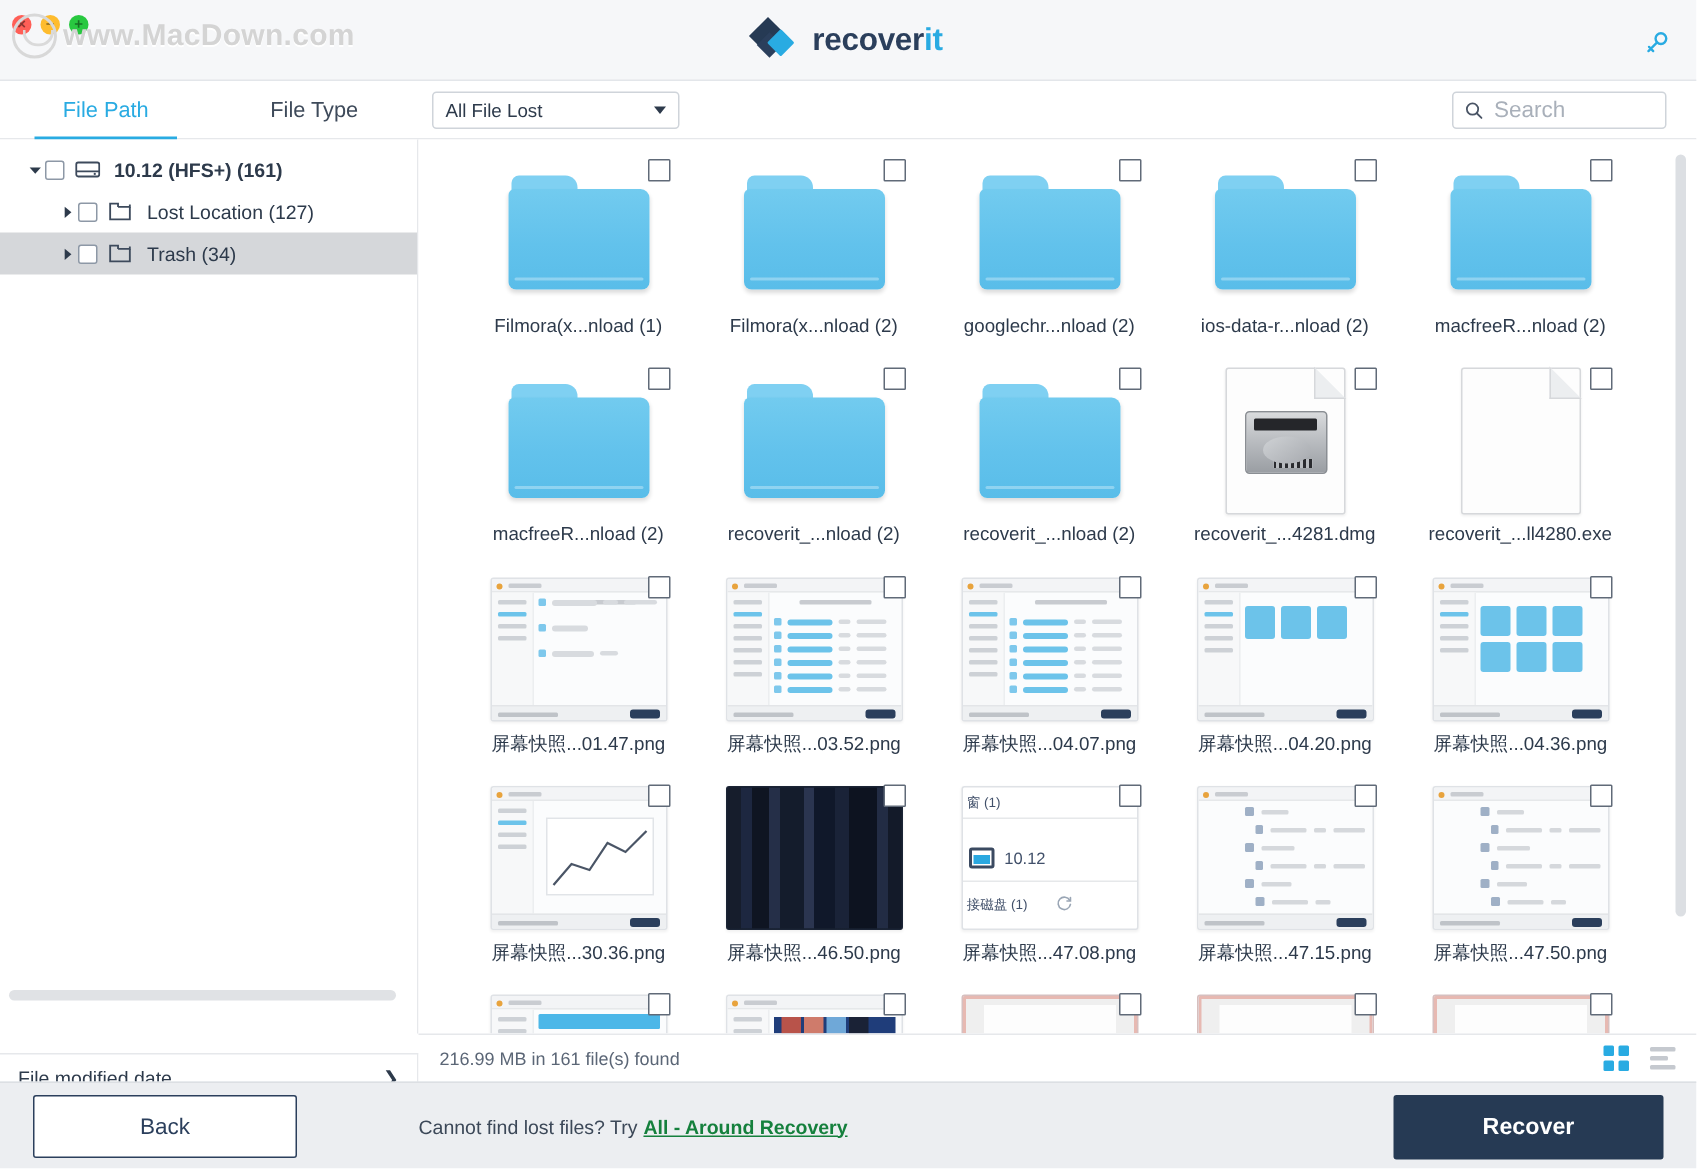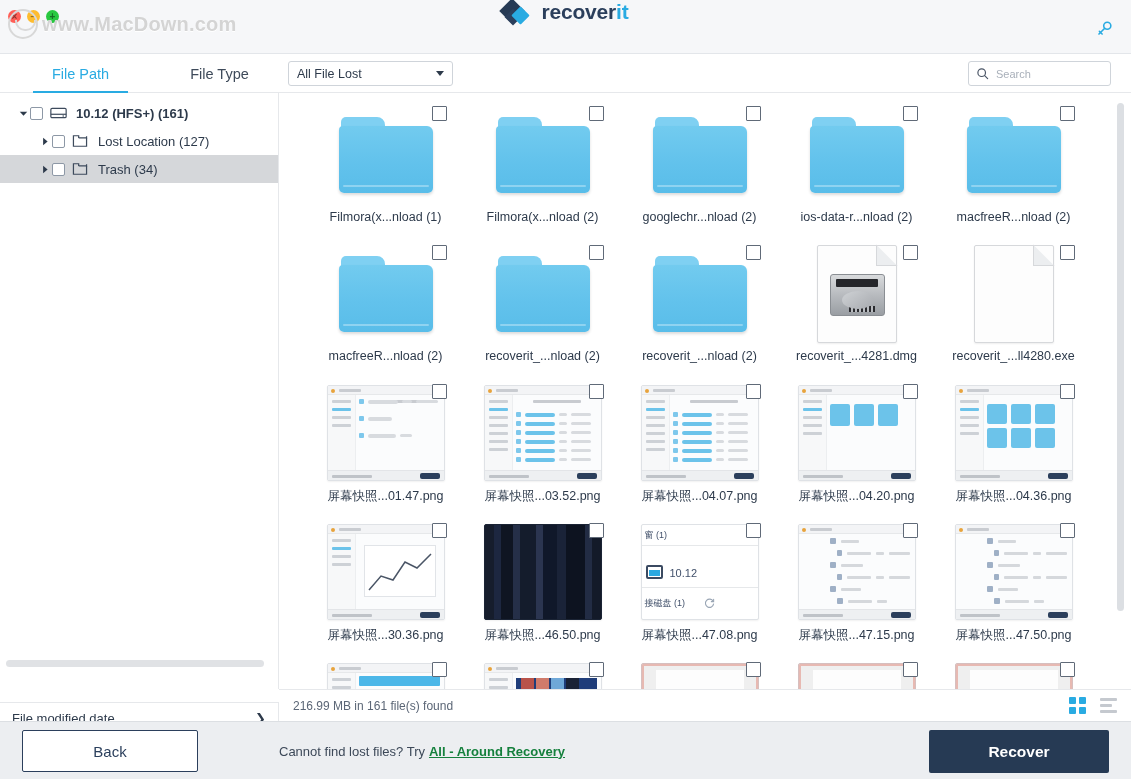--- a/index.html
+++ b/index.html
@@ -39,21 +39,21 @@
   }
   .wm-circle::before {
     content:""; position:absolute; left:5px; top:9px; width:17px; height:9px;
     border:2px solid #dadada; border-top:none;
     border-radius:0 0 10px 10px;
   }
   .wm-text { color:#d4d4d4; text-shadow: 0 1px 0 #fff; }
 
   .brand {
     position:absolute; left:0; right:0; top:0; height:54px;
-    display:flex; justify-content:center; gap:9px;
+    display:flex; align-items:center; justify-content:center; gap:9px;
   }
   .brand-mark { position:relative; width:30px; height:28px; flex:none; }
   .brand-mark .d1 {
     position:absolute; left:0; top:2px; width:18px; height:18px;
     background:#263a54; transform:rotate(45deg);
   }
   .brand-mark .d2 {
     position:absolute; left:11px; top:9px; width:13px; height:13px;
     background:#29abe2; transform:rotate(45deg); border-radius:1px;
   }
@@ -67,21 +67,21 @@
   .key-btn {
     position:absolute; right:14px; top:16px; width:26px; height:24px;
     display:flex; align-items:center; justify-content:center; cursor:pointer;
   }
 
   
   .toolbar {
     position:absolute; left:0; top:54px; width:1131px; height:39px;
     background:#fff; border-bottom:1px solid #e6e8eb;
   }
-  .tabs { position:absolute; left:11px; top:0; height:39px; width:278px; display:flex; }
+  .tabs { position:absolute; left:1px; top:0; height:39px; width:278px; display:flex; }
   .tab {
     flex:1; display:flex; align-items:center; justify-content:center;
     font-size:14.5px; color:#3e4a5a; cursor:pointer; height:39px; position:relative;
   }
   .tab.active { color:#29abe2; }
   .tab.active::after {
     content:""; position:absolute; left:22px; right:22px; bottom:0; height:2.5px; background:#29abe2;
   }
   .filter-select {
     position:absolute; left:288px; top:7px; width:165px; height:25px;
@@ -91,21 +91,21 @@
   .filter-select .lbl { font-size:12.5px; color:#2d3a4b; flex:1; }
   .chev-down {
     width:0; height:0; border-left:4.5px solid transparent; border-right:4.5px solid transparent;
     border-top:5px solid #2d3a4b;
   }
   .search-box {
     position:absolute; right:20px; top:7px; width:143px; height:25px;
     border:1px solid #cfd4da; border-radius:3px; background:#fff;
     display:flex; align-items:center; padding:0 7px; gap:7px; cursor:text;
   }
-  .search-box .ph { font-size:11px; color:#a9b0ba; }
+  .search-box .ph { font-size:15px; color:#a9b0ba; }
 
   
   .sidebar {
     position:absolute; left:0; top:93px; width:279px; height:596px;
     background:#fff; border-right:1px solid #e6e8eb; overflow:hidden;
   }
   .tree { padding-top:6px; }
   .tree-row {
     display:flex; align-items:center; height:28px; cursor:pointer;
     font-size:13px; color:#2d3a4b; padding-right:8px;

